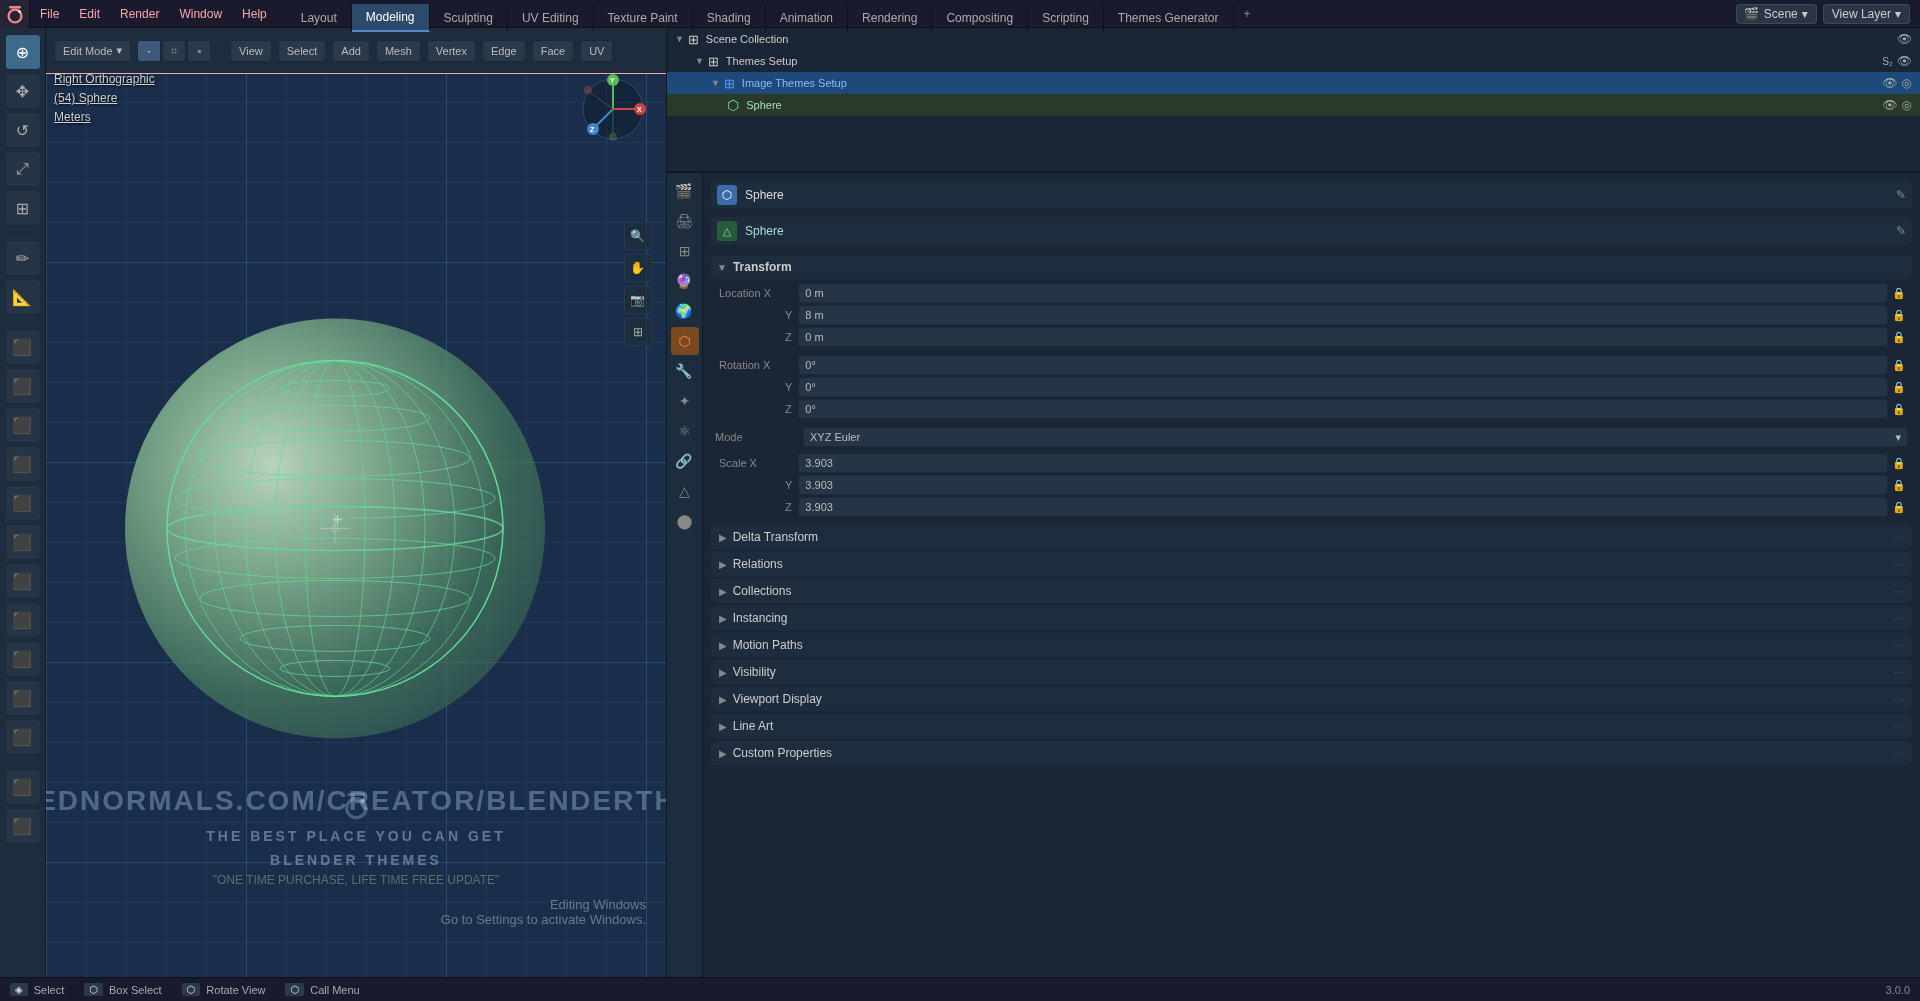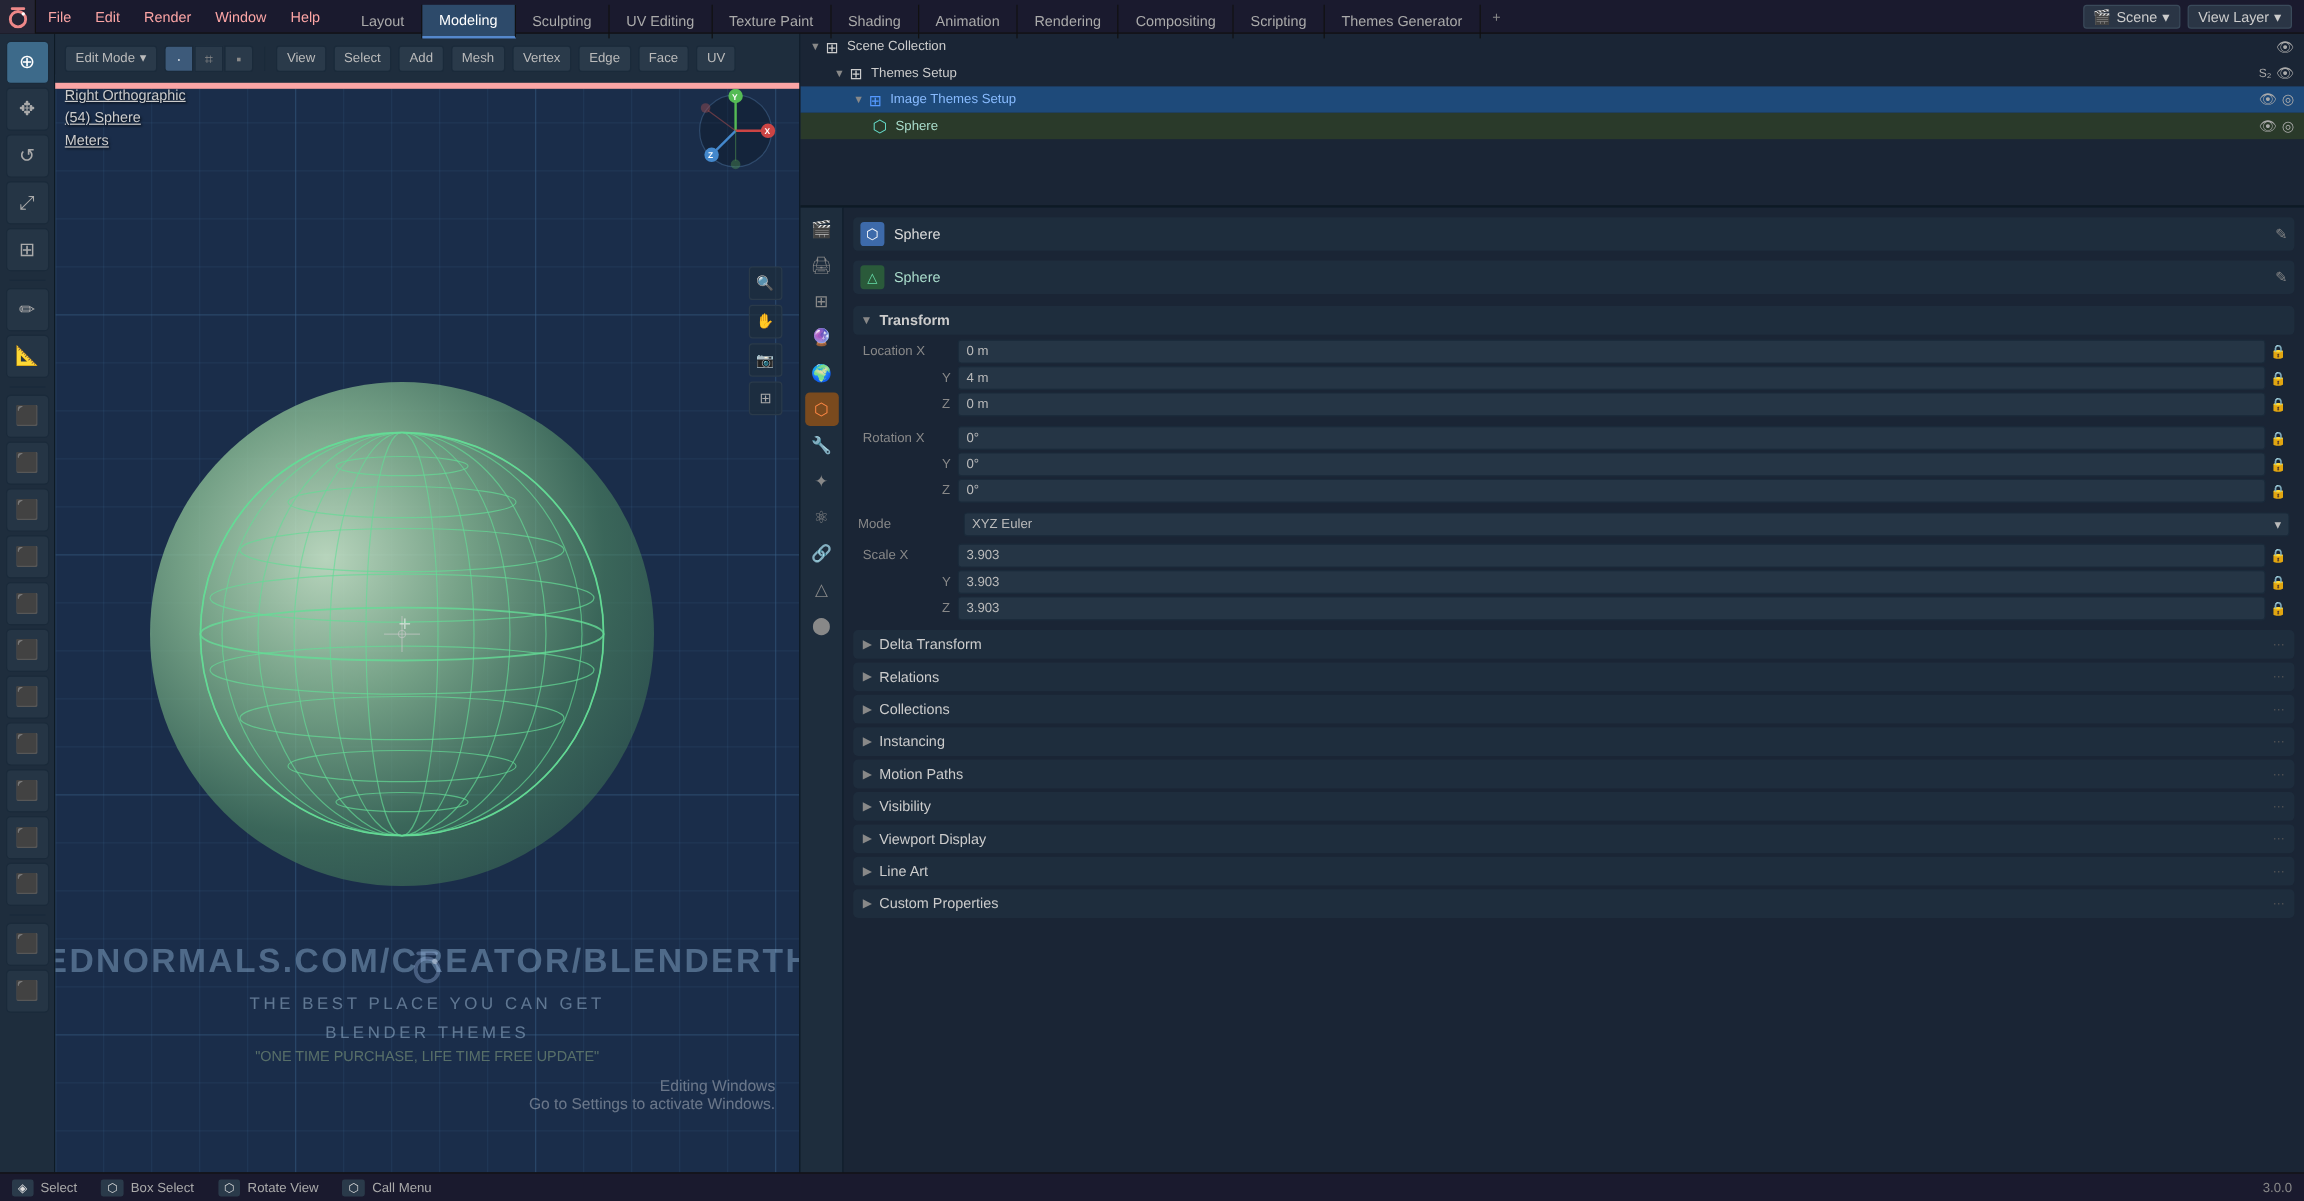--- a/index.html
+++ b/index.html
@@ -146,21 +146,21 @@
     .tool-separator { width: 30px; height: 1px; background: #1a2a3a; margin: 4px 0; }
 
     
     .header-bar {
       position: absolute;
       top: 28px;
       left: 46px;
       right: 1254px;
       height: 46px;
       background: #1e2d3d;
-      border-bottom: 5px solid #fca5a5;
+      border-bottom: 1px solid #fca5a5;
       display: flex;
       align-items: center;
       padding: 0 8px;
       gap: 6px;
       z-index: 50;
     }
     .header-btn {
       padding: 2px 8px;
       height: 22px;
       background: #2a3a4a;
@@ -268,21 +268,21 @@
       left: 50%;
       transform: translateX(-50%);
       text-align: center;
       pointer-events: none;
     }
     .watermark-tagline {
       color: rgba(200,230,255,0.4);
       font-size: 14px;
       letter-spacing: 3px;
       text-align: center;
-      font-weight: 400;
+      font-weight: 700;
       line-height: 1.7;
     }
     .watermark-quote {
       color: rgba(180,210,150,0.4);
       font-size: 12px;
       text-align: center;
     }
 
     
     .status-bar {
@@ -926,21 +926,21 @@
         <span class="section-arrow">▼</span>
         <span class="section-title">Transform</span>
       </div>
 
       <div class="transform-grid">
         <span class="tf-label">Location X</span>
         <div class="tf-value">0 m</div>
         <span class="tf-lock">🔒</span>
 
         <span class="tf-label" style="padding-left:70px;">Y</span>
-        <div class="tf-value">4 m</div>
+        <div class="tf-value">8 m</div>
         <span class="tf-lock">🔒</span>
 
         <span class="tf-label" style="padding-left:70px;">Z</span>
         <div class="tf-value">0 m</div>
         <span class="tf-lock">🔒</span>
       </div>
 
       <div class="transform-grid">
         <span class="tf-label">Rotation X</span>
         <div class="tf-value">0°</div>

